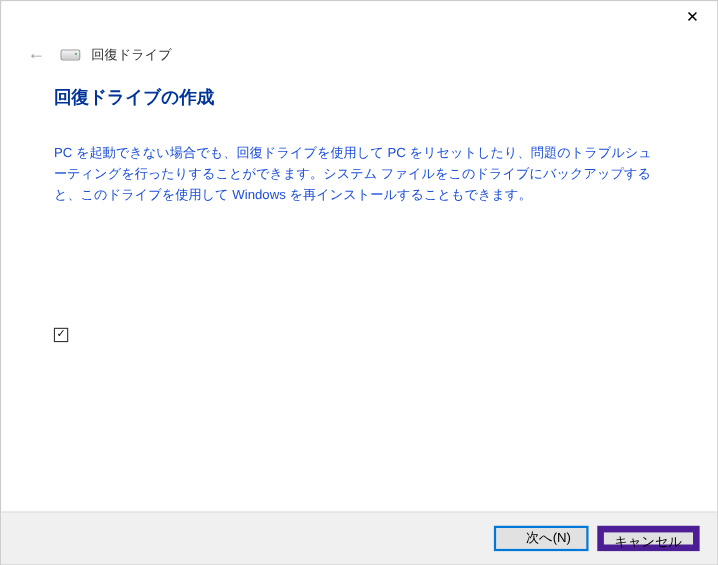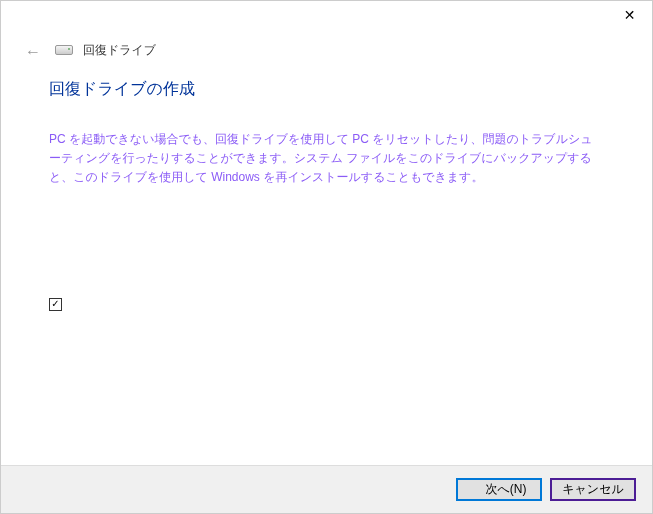--- a/index.html
+++ b/index.html
@@ -63,27 +63,27 @@
       font-size: 12px;
       color: #333;
       font-family: Liberation Mono, monospace;
     }
     .content {
       padding: 10px 48px 0 48px;
     }
     .page-title {
       color: #003399;
       font-size: 16px;
-      font-weight: normal;
+      font-weight: bold;
       margin-bottom: 30px;
     }
     .description {
       font-size: 12px;
       line-height: 1.6;
-      color: #8b5cf6;
+      color: #1d4ed8;
       margin-bottom: 110px;
     }
     .checkbox-row {
       display: flex;
       align-items: center;
       gap: 6px;
     }
     .checkbox {
       width: 13px;
       height: 13px;
@@ -108,21 +108,21 @@
       border-top: 1px solid #ddd;
       display: flex;
       align-items: center;
       justify-content: flex-end;
       padding-right: 16px;
       gap: 8px;
     }
     .btn {
       min-width: 86px;
       height: 23px;
-      border: 2px solid #4c1d95;
+      border: 6px solid #4c1d95;
       background: #e1e1e1;
       font-size: 12px;
       font-family: inherit;
       cursor: pointer;
       padding: 0 10px;
     }
     .btn.primary {
       border: 2px solid #0078d7;
       background: #e1e1e1;
       padding-left: 24px;

